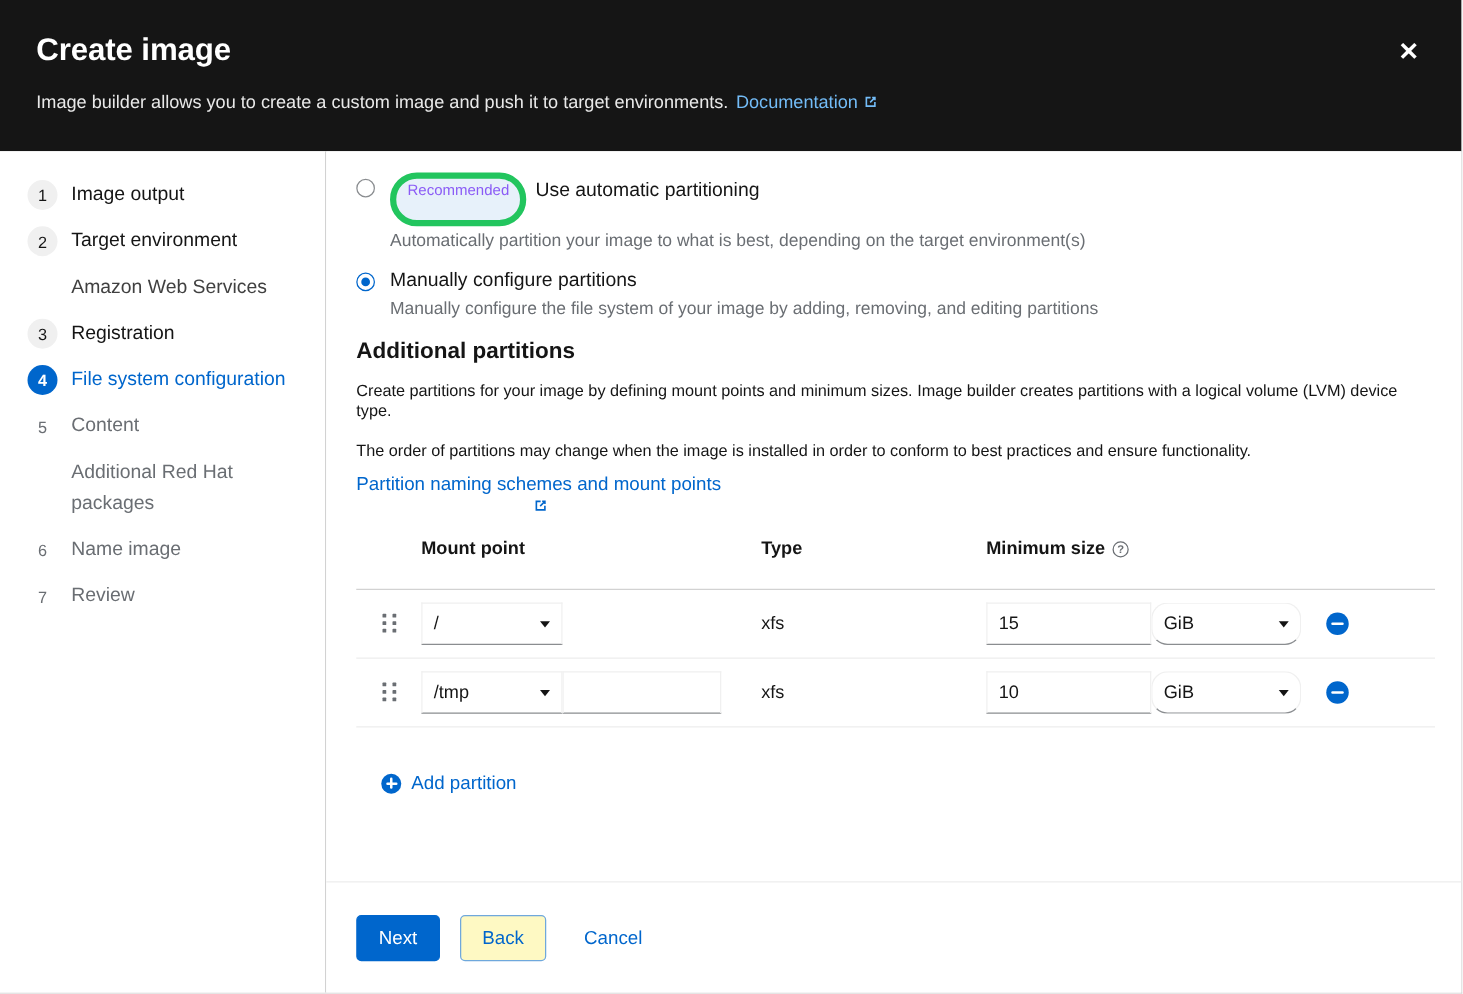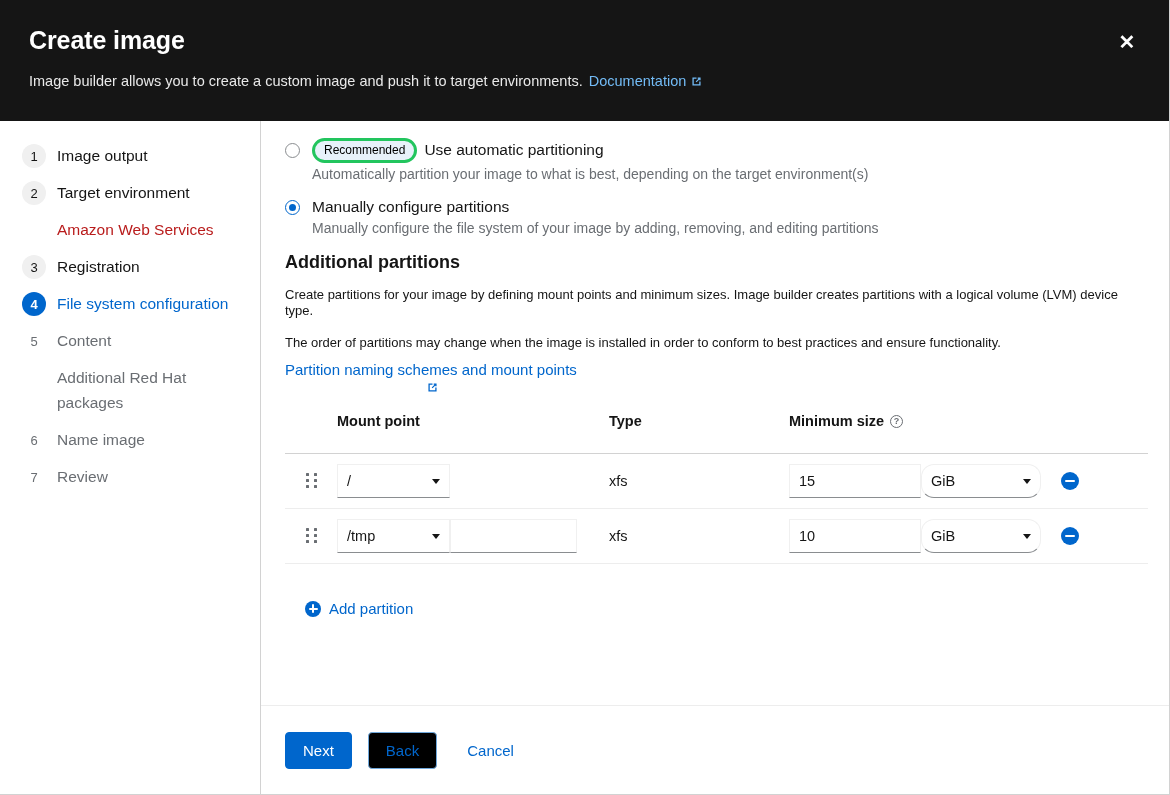--- a/index.html
+++ b/index.html
@@ -70,21 +70,21 @@
     flex: 0 0 auto;
     width: 24px; height: 24px; border-radius: 50%;
     background: #f0f0f0; color: #151515;
     font-size: 13px;
     display: flex; align-items: center; justify-content: center;
     margin-right: 11px; margin-top: 1px;
   }
   .nav-badge.active { background: #06c; color: #fff; font-weight: 600; }
   .nav-badge.plain { background: transparent; color: #6a6e73; }
   .nav-label { font-size: 15.5px; color: #151515; line-height: 25px; }
-  .nav-item.sub .nav-label { color: #b91c1c; }
+  .nav-item.sub .nav-label { color: #404040; }
   .nav-item.active .nav-label { color: #06c; }
   .nav-item.muted .nav-label { color: #6a6e73; }
   .nav-item.sub { padding-left: 57px; }
   .nav-item.sub .nav-label { max-width: 175px; }
 
   
   .wiz-main {
     position: absolute; left: 261px; top: 0; width: 909px; height: 674px;
     background: #fff;
   }
@@ -104,25 +104,25 @@
     cursor: pointer;
   }
   .radio.checked { border-color: #06c; border-width: 1px; }
   .radio.checked::after {
     content: ""; position: absolute; left: 3px; top: 3px;
     width: 7px; height: 7px; border-radius: 50%; background: #06c;
   }
   .radio-label { font-size: 15.5px; color: #151515; line-height: 22px; }
   .badge-pill {
     display: inline-block;
-    background: #e7f1fa; color: #000000;
-    border: 3px solid #22c55e;
+    background: #e7f1fa; color: #8b5cf6;
+    border: 5px solid #22c55e;
     border-radius: 30px;
     font-size: 12px; line-height: 16px;
-    padding: 1px 9px 2px;
+    padding: 1px 9px 16px;
     margin-right: 7px; position: relative; top: -1px;
   }
   .radio-help {
     font-size: 14px; color: #6a6e73;
     margin: 2px 0 14px 27px;
   }
   .radio-help.last { margin-bottom: 16px; }
 
   
   .section-title {
@@ -239,21 +239,21 @@
     display: flex; align-items: center;
     padding-left: 24px; gap: 16px;
   }
   .btn {
     font-family: "Liberation Sans", sans-serif;
     font-size: 15px; height: 37px;
     border-radius: 4px; cursor: pointer;
     padding: 0 17px;
   }
   .btn-primary { background: #06c; color: #fff; border: 1px solid #06c; }
-  .btn-secondary { background: #000000; color: #06c; border: 1px solid #6fa8dc; }
+  .btn-secondary { background: #fef9c3; color: #06c; border: 1px solid #6fa8dc; }
   .btn-link { background: none; border: none; color: #06c; padding: 0 14px; }
 </style>
 </head>
 <body>
 
 <div class="wizard">
 
   <div class="wiz-header">
     <div class="wiz-title">Create image</div>
     <div class="wiz-desc">

